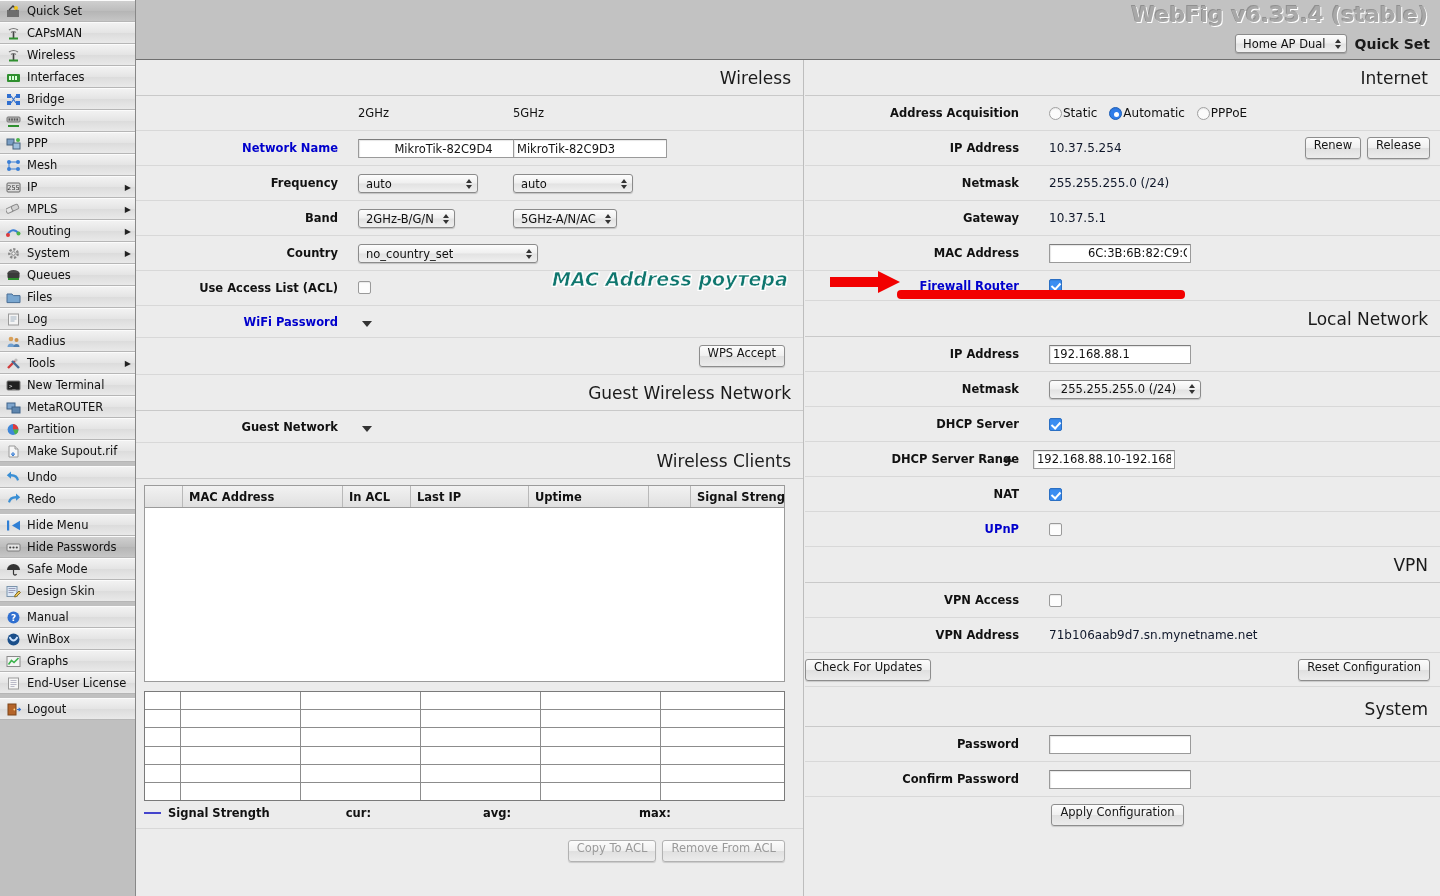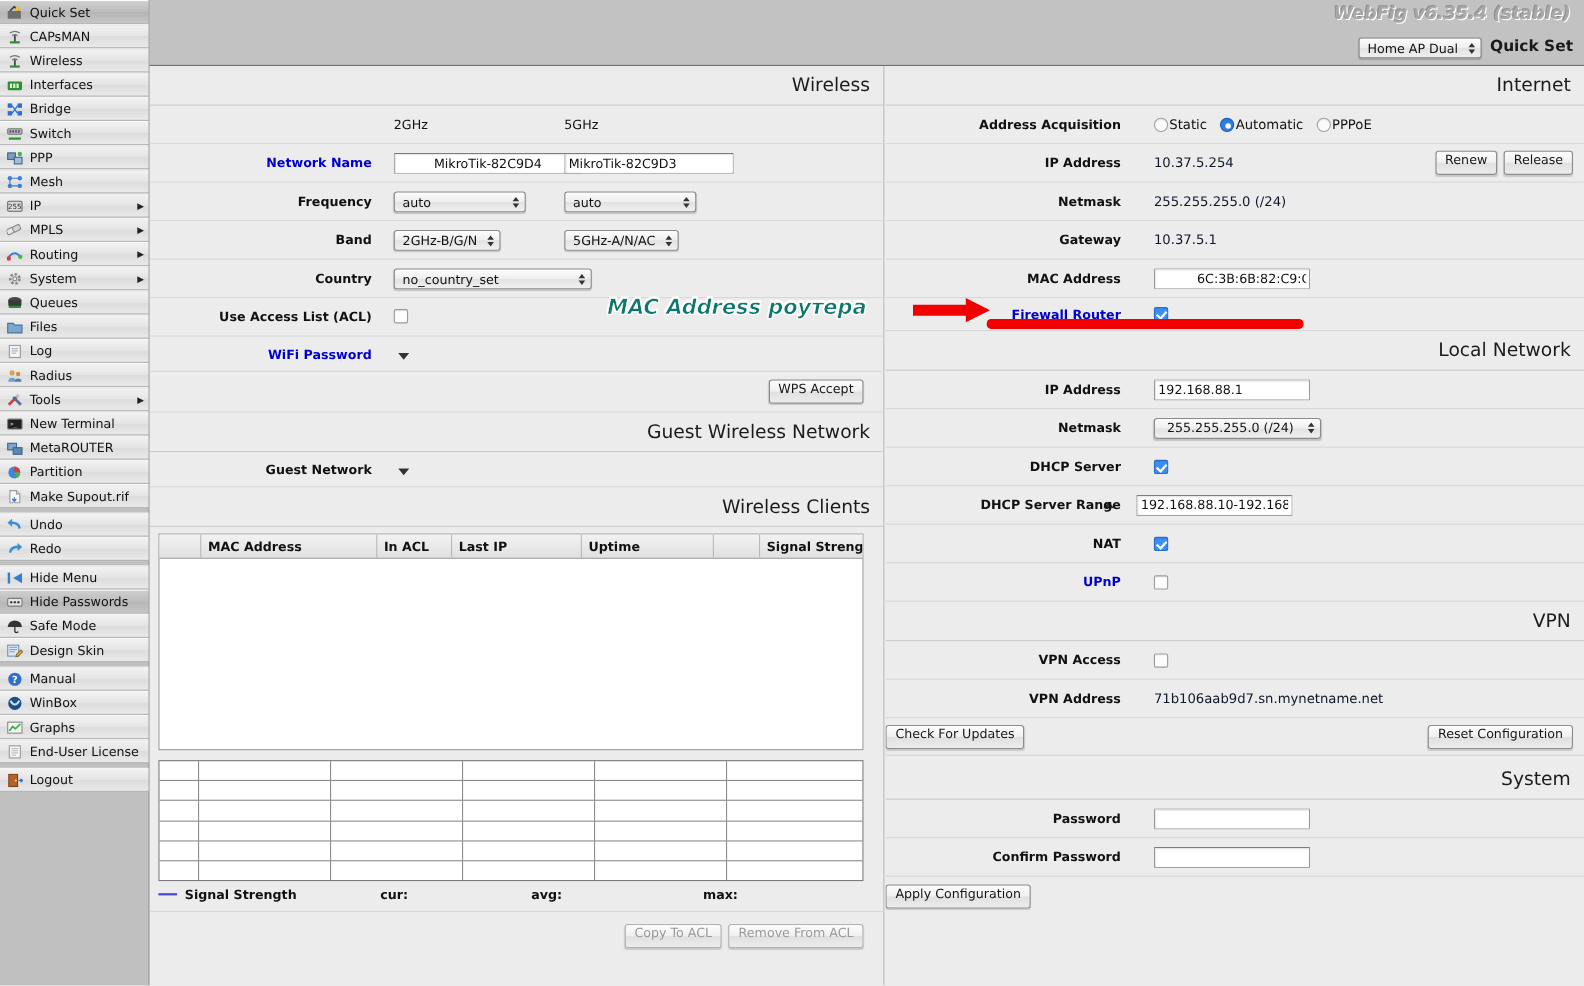--- a/index.html
+++ b/index.html
@@ -49,28 +49,27 @@
   }
 
   
   #header {
     position: absolute; left: 136px; top: 0; width: 1304px; height: 60px;
     background: #c2c2c2;
     border-bottom: 1px solid #6f6f6f;
   }
   #webfig-title {
     position: absolute; right: 12px; top: 2px;
-    font-size: 16px; font-weight: bold; color: #a8a8a8;
+    font-size: 22px; font-weight: bold; color: #a8a8a8;
     text-shadow: 1px 1px 0 #ffffff, -1px -1px 0 #909090;
     letter-spacing: 0px;
-    font-style: italic;
   }
   #header-right {
     position: absolute; right: 10px; top: 34px;
-    display: flex; gap: 8px;
+    display: flex; align-items: center; gap: 8px;
   }
   #quickset-label { font-size: 14px; font-weight: bold; color: #1a1a1a; }
 
   .sel-ctl {
     position: relative;
     display: inline-flex; align-items: center;
     height: 19px;
     padding: 0 20px 0 7px;
     font-size: 11.5px; color: #111;
     background: linear-gradient(to bottom, #fdfdfd 0%, #efefef 48%, #e2e2e2 52%, #f0f0f0 100%);
@@ -874,21 +873,21 @@
       </div>
     </div>
 
     <div class="row">
       <div class="rlabel">Confirm Password</div>
       <div class="rfield">
         <input class="txt" type="password" style="width: 142px;" value="">
       </div>
     </div>
 
-    <div class="row" style="min-height:36px;justify-content:flex-start;padding-right:10px;border-bottom:none">
+    <div class="row" style="min-height:36px;justify-content:center;padding-right:10px;border-bottom:none">
       <div class="btn">Apply Configuration</div>
     </div>
 
   </div>
 
   <div id="anno-text">MAC Address роутера</div>
   <svg id="anno-arrow" width="72" height="28">
     <polygon points="0,9 48,9 48,3 70,14 48,25 48,19 0,19" fill="#f20000"></polygon>
   </svg>
   <div id="anno-bar"></div>

